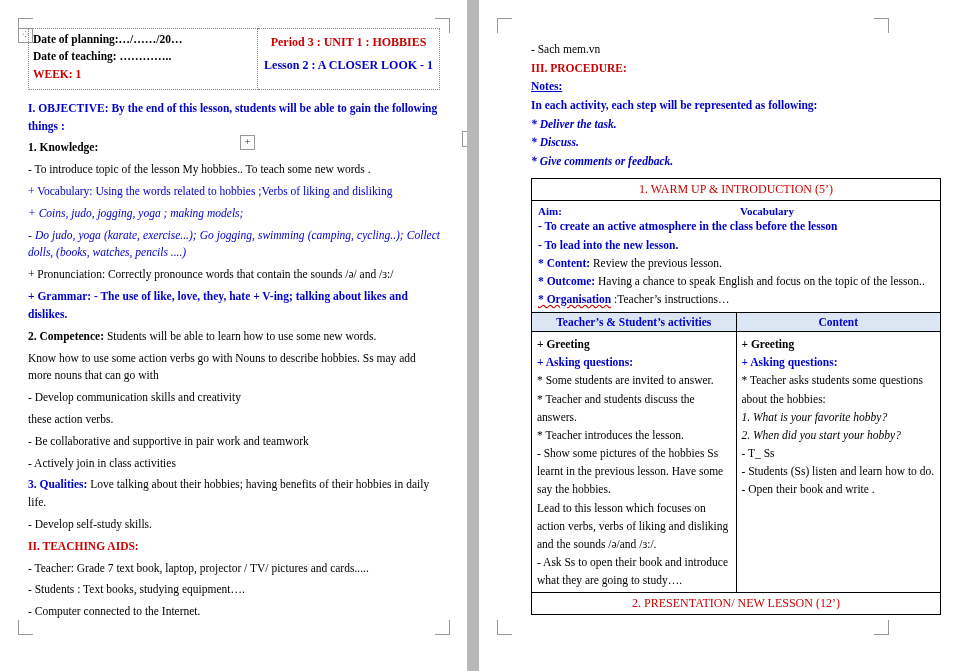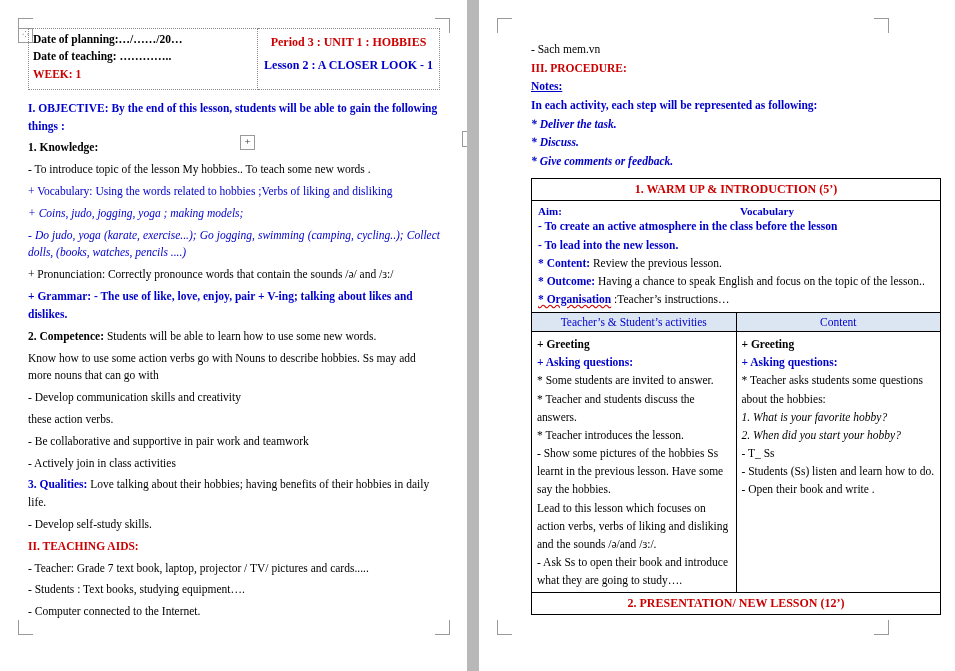--- a/index.html
+++ b/index.html
@@ -126,30 +126,30 @@
     table-layout: fixed;
     margin-top: 8px;
   }
   .tbl td {
     border: 1px solid #000;
     vertical-align: top;
     padding: 3px 5px;
   }
   .banner {
     text-align: center;
-    font-weight: bold;
+    font-weight: normal;
     color: #cc0000;
     font-size: 12px;
     padding: 4px 0;
   }
   .aimrow td { padding: 4px 6px; }
   .aim-label { color: #0000cc; font-weight: bold; }
   .colhdr {
     text-align: center;
-    font-weight: normal;
+    font-weight: bold;
     color: #0000cc;
     background: #dce6f2;
     font-size: 11.5px;
   }
   .cellline { line-height: 1.58; font-size: 11.5px; }
 </style>
 </head>
 <body>
 
 <div class="page page-left">
@@ -182,21 +182,21 @@
     </div>
 
     <div class="para">
       <span class="bold">1. Knowledge:</span>
     </div>
     <div class="para">- To introduce topic of the lesson My hobbies.. To teach some new words .</div>
     <div class="para blue">+ Vocabulary: Using the words related to hobbies ;Verbs of liking and disliking</div>
     <div class="para blue italic">+ Coins, judo, jogging, yoga ; making models;</div>
     <div class="para blue italic" style="text-align:justify;">-  Do  judo,  yoga  (karate,  exercise...);  Go  jogging,  swimming  (camping, cycling..); Collect dolls, (books, watches, pencils ....)</div>
     <div class="para">+ Pronunciation: Correctly pronounce words that contain the sounds /ə/ and /ɜ:/</div>
-    <div class="para blue bold">+ Grammar: - The use of  like, love, enjoy, pair + V-ing; talking about likes and dislikes.</div>
+    <div class="para blue bold">+ Grammar: - The use of  like, love, they, hate + V-ing; talking about likes and dislikes.</div>
 
     <div class="para">
       <span class="bold">2. Competence:</span>
       <span>Students will be able to learn how to use some new words.</span>
     </div>
     <div class="para">Know how to use some action verbs go with Nouns to describe hobbies. Ss may add more nouns that can go with</div>
     <div class="para">- Develop communication skills and creativity</div>
     <div class="para">these action verbs.</div>
     <div class="para">- Be collaborative and supportive in pair work and teamwork</div>
     <div class="para">- Actively join in class activities</div>

